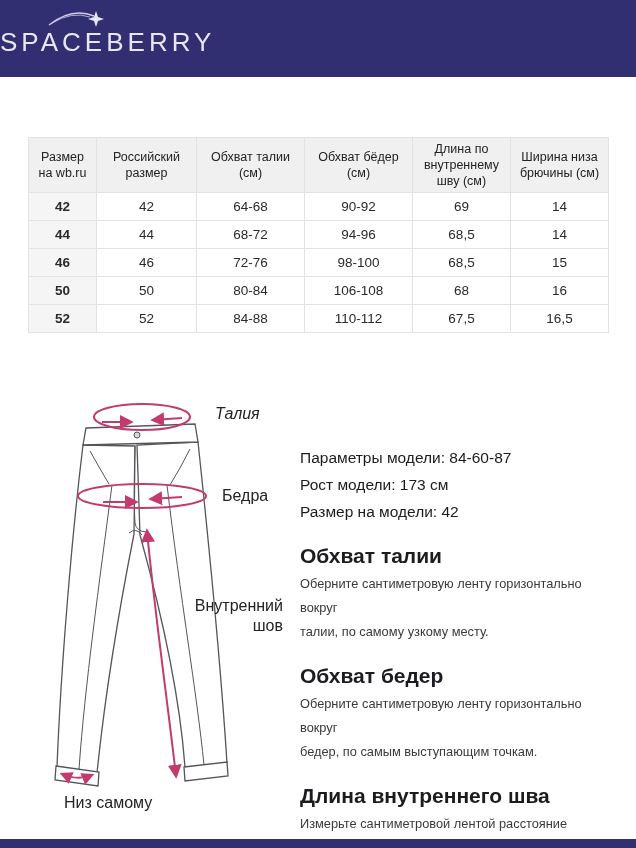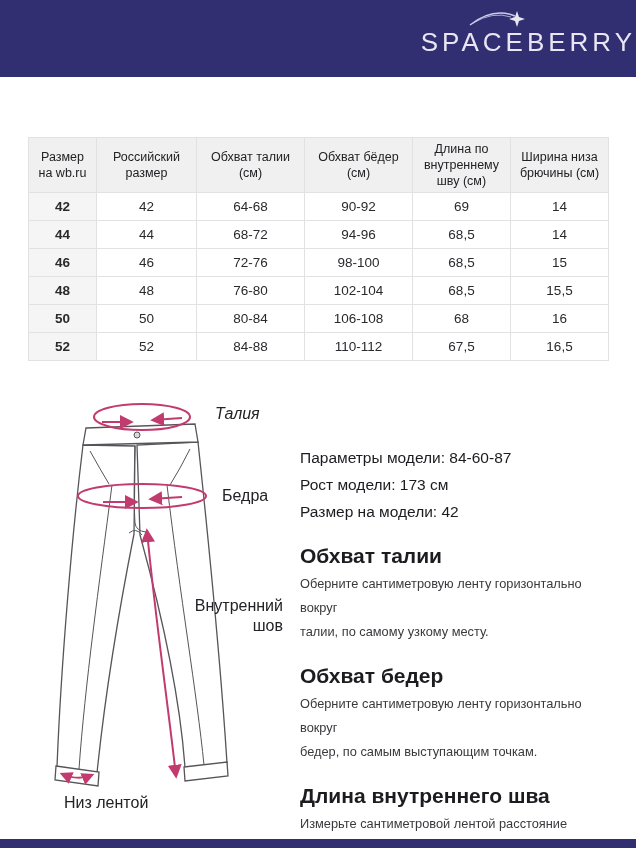--- a/index.html
+++ b/index.html
@@ -10,21 +10,21 @@
     background:#ffffff;
     color:#232327;
     overflow:hidden;
   }
 
   
   .header-bar {
     position:absolute; top:0; left:0;
     width:636px; height:77px;
     background:#312f72;
-    display:flex; align-items:center; justify-content:flex-end;
+    display:flex; align-items:center; justify-content:flex-start;
   }
   .logo {
     position:relative;
     color:#e8e6f3;
     font-size:26px;
     letter-spacing:4px;
     font-weight:400;
     padding-top:8px;
   }
   .comet {
@@ -154,28 +154,20 @@
       <td>68,5</td>
       <td>14</td>
     </tr>
     <tr>
       <td>46</td>
       <td>46</td>
       <td>72-76</td>
       <td>98-100</td>
       <td>68,5</td>
       <td>15</td>
-    </tr>
-    <tr>
-      <td>48</td>
-      <td>48</td>
-      <td>76-80</td>
-      <td>102-104</td>
-      <td>68,5</td>
-      <td>15,5</td>
     </tr>
     <tr>
       <td>50</td>
       <td>50</td>
       <td>80-84</td>
       <td>106-108</td>
       <td>68</td>
       <td>16</td>
     </tr>
     <tr>
@@ -226,21 +218,21 @@
     <line x1="103" y1="117" x2="136" y2="117" marker-end="url(#arr)"></line>
     <line x1="182" y1="112" x2="151" y2="114" marker-end="url(#arr)"></line>
     <path d="M147,146 C155,230 168,320 176,391" marker-start="url(#arr)" marker-end="url(#arr)"></path>
     <path d="M62,389 Q78,396 92,390" stroke-width="1.8" marker-start="url(#arr)" marker-end="url(#arr)"></path>
   </g>
 </svg>
 
 <div class="diag-label lbl-waist">Талия</div>
 <div class="diag-label lbl-hips">Бедра</div>
 <div class="diag-label lbl-inseam">Внутренний шов</div>
-<div class="diag-label lbl-hem">Низ лентой</div>
+<div class="diag-label lbl-hem">Низ самому</div>
 
 <div class="model-info">
   <div>
     <span class="mlabel">Параметры модели:</span>
     <span>84-60-87</span>
   </div>
   <div>
     <span class="mlabel">Рост модели:</span>
     <span>173 см</span>
   </div>

